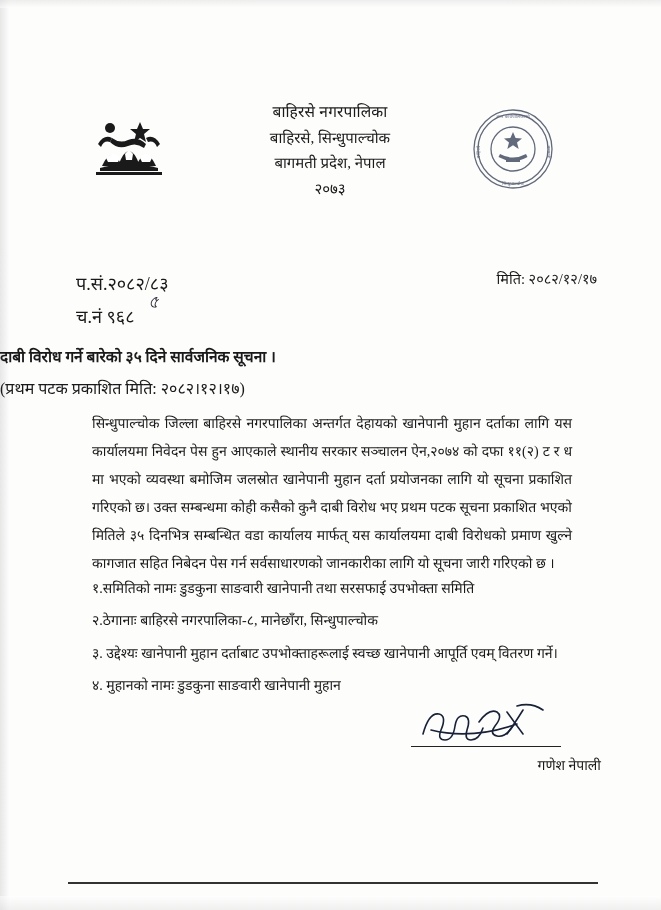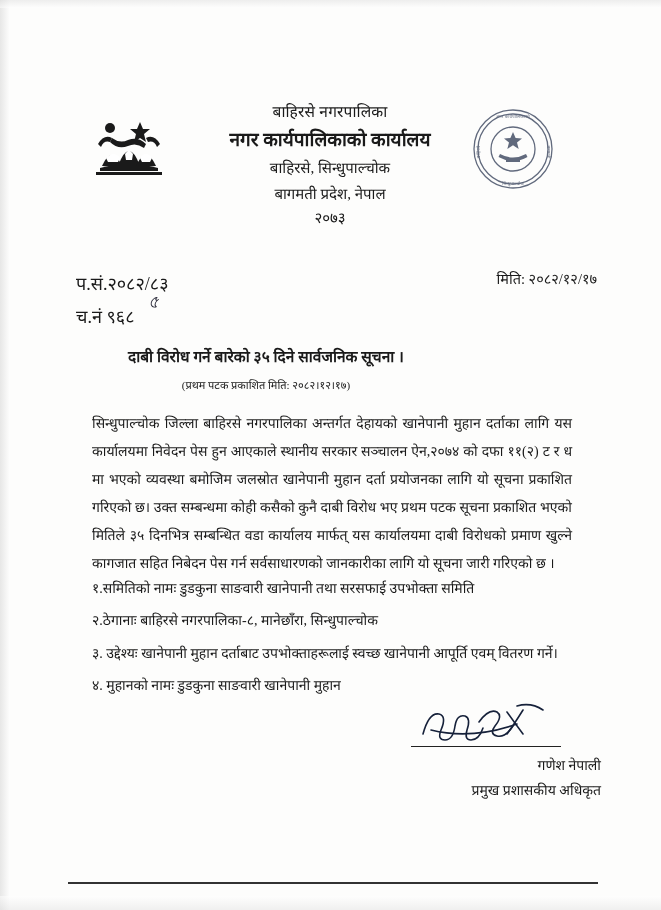--- a/index.html
+++ b/index.html
@@ -79,21 +79,20 @@
     font-size: 15px;
     margin-top: 3px;
   }
   .head-line-4 {
     font-size: 15px;
     margin-top: 3px;
   }
   .head-line-5 {
     font-size: 15px;
     margin-top: 3px;
-    font-family: Liberation Mono, monospace;
   }
 
   .seal {
     position: absolute;
     left: 470px; top: 6px;
     width: 86px; height: 86px;
     opacity: .72;
   }
   .seal svg { display: block; }
 
@@ -117,28 +116,27 @@
     font-style: italic;
     color: #1b1b2b;
     transform: rotate(-4deg);
   }
 
   
   .title-block {
     position: absolute;
     left: 0; top: 345px;
     width: 532px;
-    text-align: center;
   }
   .doc-title {
     font-size: 15.5px;
     font-weight: bold;
   }
   .doc-subtitle {
-    font-size: 11px;
+    font-size: 16px;
     margin-top: 10px;
   }
 
   
   .body-text {
     position: absolute;
     left: 92px; top: 400px;
     width: 480px;
     font-size: 14px;
     line-height: 2.0;
@@ -220,21 +218,20 @@
           <path d="M48 8 l3 7 l7 0 l-6 5 l2 8 l-6 -4 l-6 4 l2 -8 l-6 -5 l7 0 z"></path>
           <path d="M20 24 q8 6 16 2 q10 -4 18 4 l-2 4 q-8 -6 -16 -2 q-10 4 -18 -4 z"></path>
           <path d="M6 30 q6 -10 14 -6 l-2 4 q-6 -2 -9 5 z"></path>
           <path d="M68 30 q-6 -10 -14 -6 l2 4 q6 -2 9 5 z"></path>
         </g>
       </svg>
     </div>
 
     <div class="head-text">
       <div class="head-line-1">बाहिरसे नगरपालिका</div>
-      <div class="head-line-2">नगर कार्यपालिकाको कार्यालय</div>
       <div class="head-line-3">बाहिरसे, सिन्धुपाल्चोक</div>
       <div class="head-line-4">बागमती प्रदेश, नेपाल</div>
       <div class="head-line-5">२०७३</div>
     </div>
 
     <div class="seal">
       <svg width="86" height="86" viewBox="0 0 86 86">
         <g fill="none" stroke="#26324d" stroke-width="1.3">
           <circle cx="43" cy="43" r="39"></circle>
           <circle cx="43" cy="43" r="35"></circle>
@@ -287,18 +284,17 @@
           <path d="M78 22 q10 -14 18 -10 q6 4 -2 14 q-6 8 2 10 q8 2 16 -10"></path>
           <path d="M106 12 q10 14 16 22"></path>
           <path d="M122 10 q-10 16 -16 24"></path>
           <path d="M116 6 q14 -4 26 4"></path>
           <path d="M30 30 q40 10 86 -6"></path>
         </g>
       </svg>
     </div>
     <div class="sign-rule"></div>
     <div class="sign-name">गणेश नेपाली</div>
-    <div class="sign-post">प्रमुख प्रशासकीय अधिकृत</div>
   </div>
 
   <div class="footer-rule"></div>
 
 </div>
 
 </body></html>

